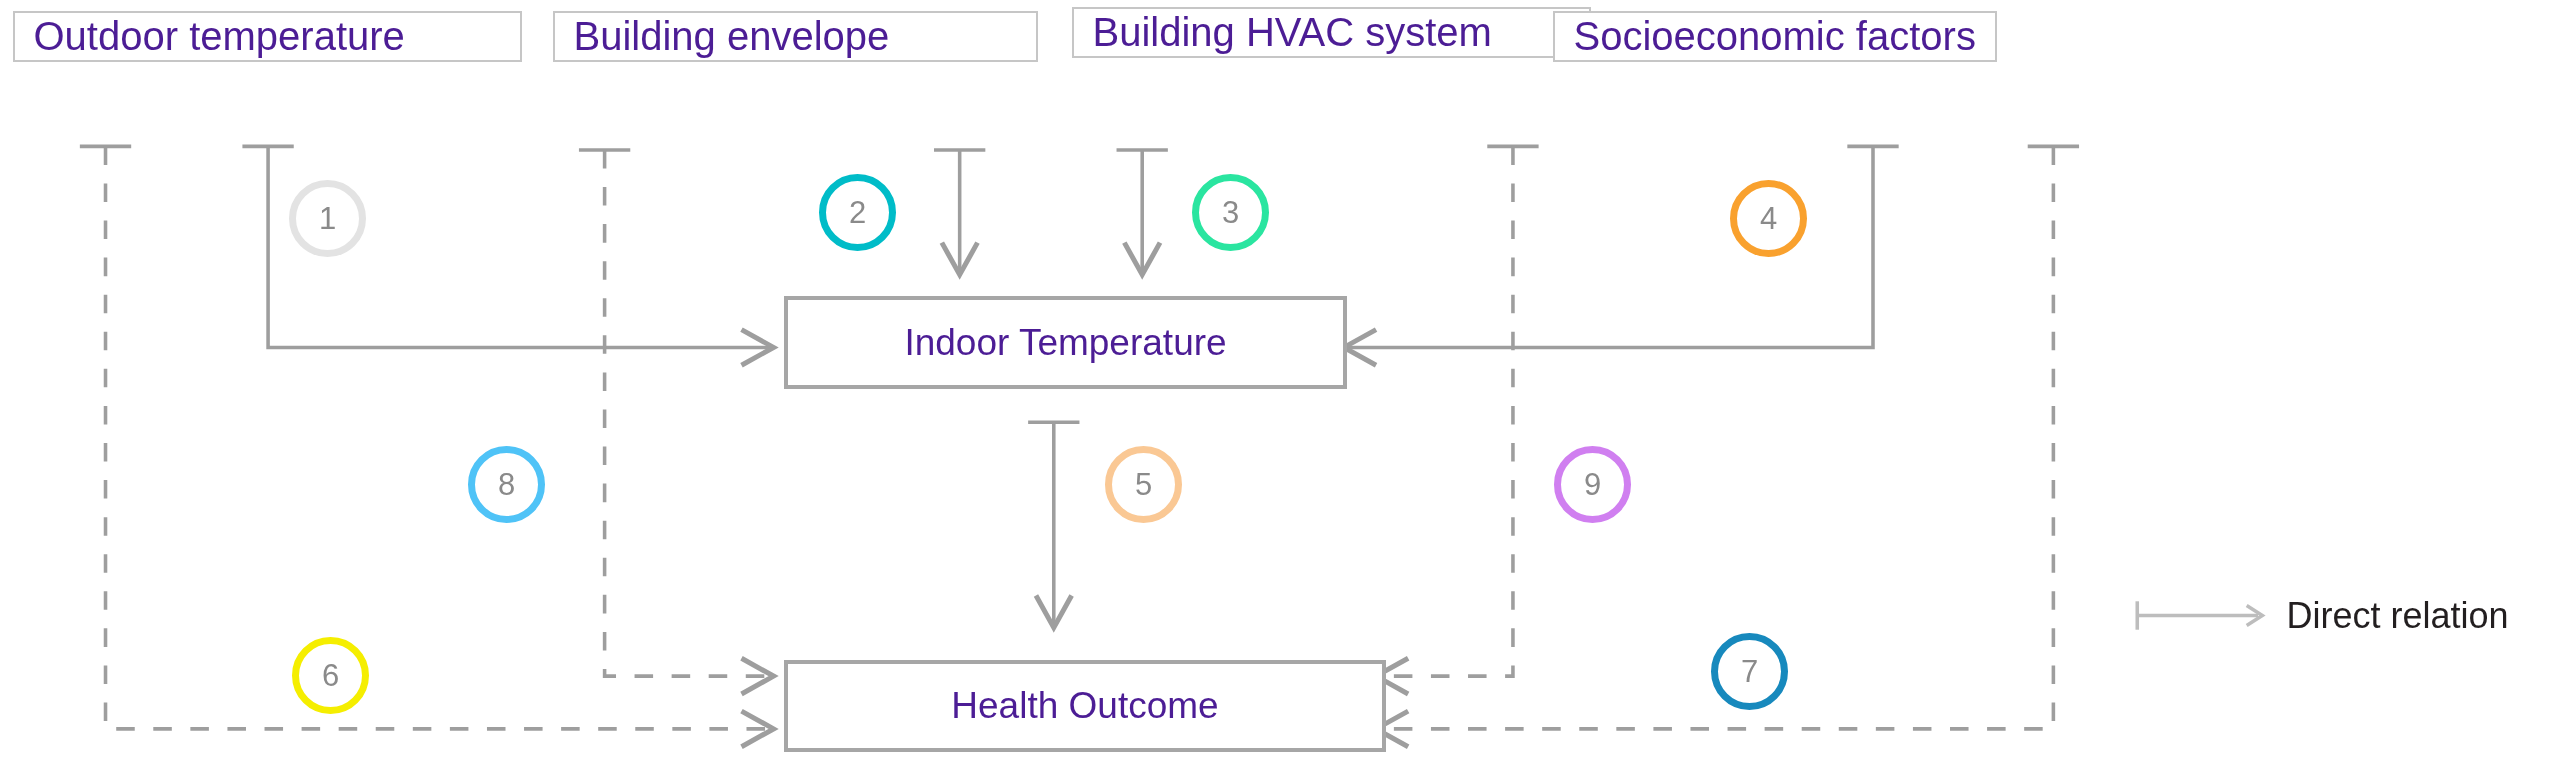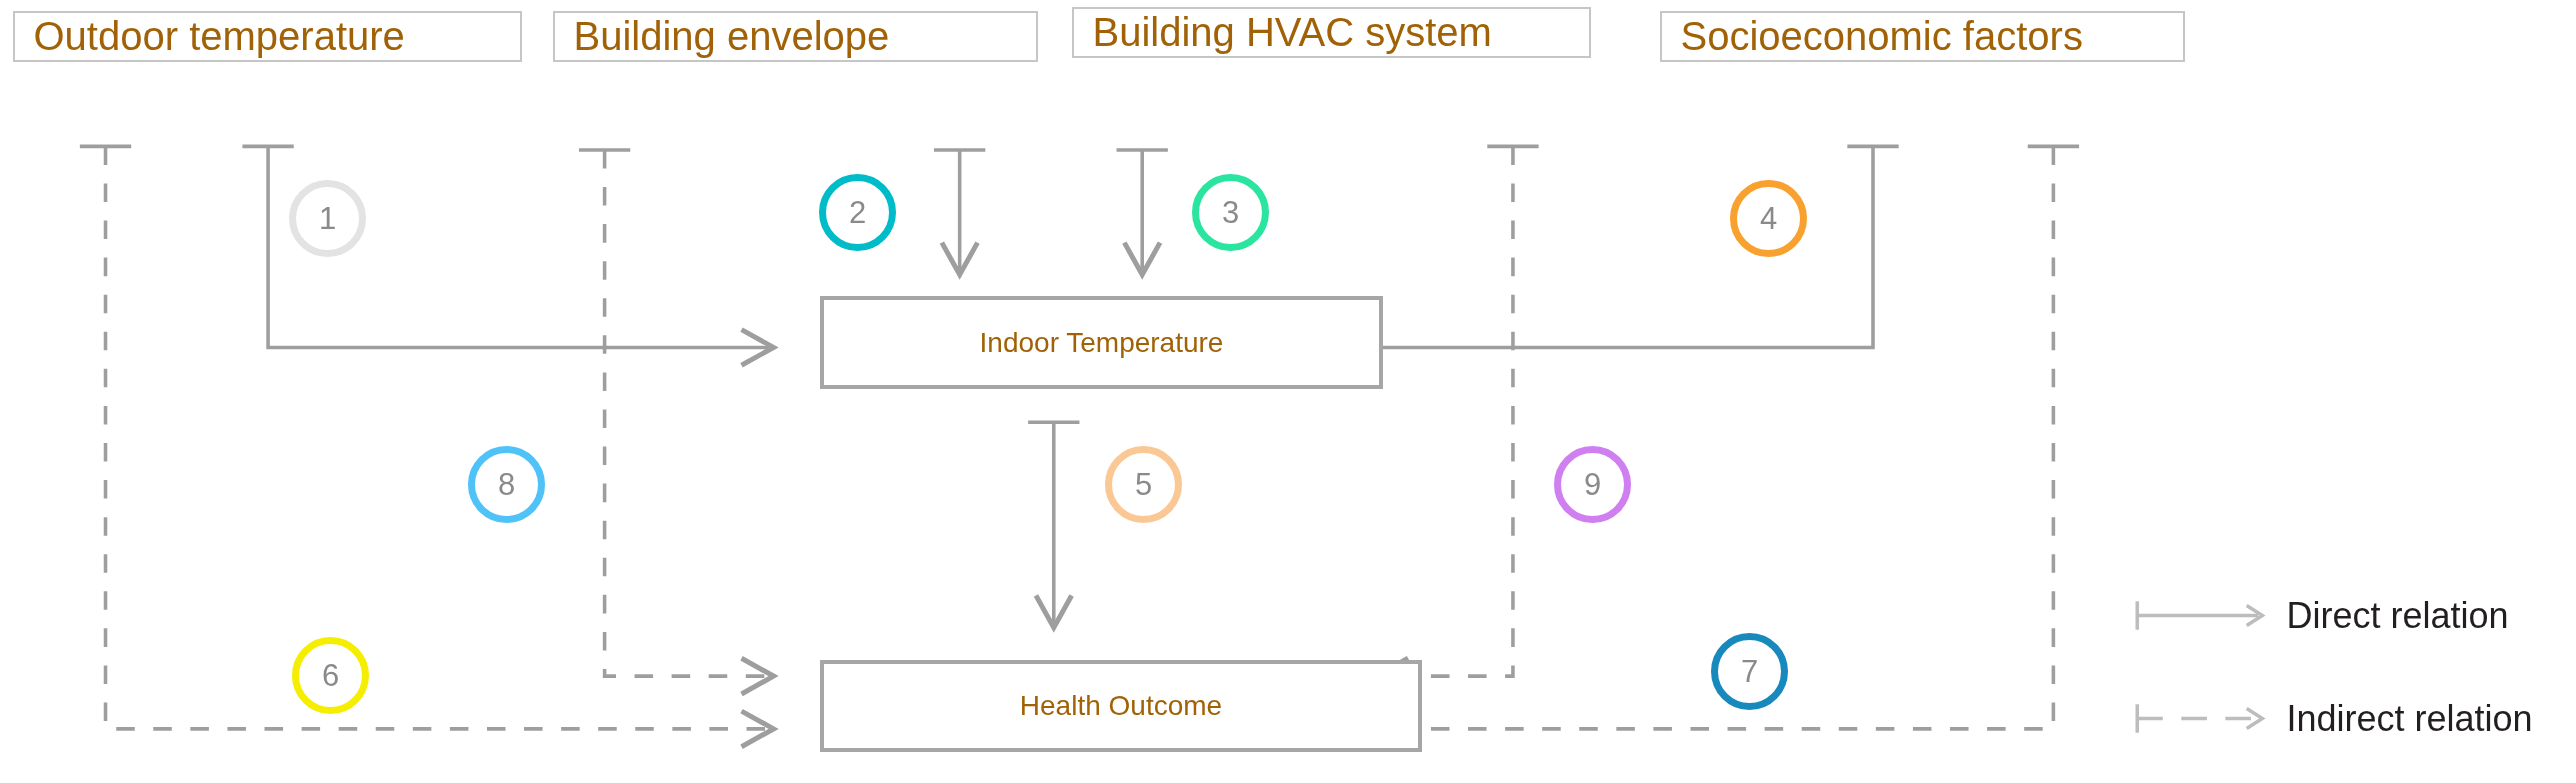--- a/index.html
+++ b/index.html
@@ -17,34 +17,33 @@
     background: #ffffff;
     overflow: hidden;
   }
   
   .node {
     position: absolute;
     box-sizing: border-box;
     background: #ffffff;
     display: flex;
     align-items: center;
-    color: #a16207;
+    color: #4c1d95;
     white-space: nowrap;
   }
   .node-top {
     border: 2.1px solid #c6c6c6;
     justify-content: flex-start;
     padding-left: 18.5px;
     font-size: 40px;
   }
   .node-main {
     border: 4.3px solid #a6a6a6;
     justify-content: center;
-    font-size: 28px;
-    margin-left: 36px;
+    font-size: 37px;
   }
   
   .badge {
     position: absolute;
     box-sizing: border-box;
     border-radius: 50%;
     background: #ffffff;
     display: flex;
     align-items: center;
     justify-content: center;
@@ -145,21 +144,21 @@
   </div>
 
   <div class="node node-top" style="left:553px; top:11.4px; width:485px; height:51px;text-align:center;">
     <span>Building envelope</span>
   </div>
 
   <div class="node node-top" style="left:1072px; top:7px; width:519px; height:51px;">
     <span>Building HVAC system</span>
   </div>
 
-  <div class="node node-top" style="left:1660px; top:11.4px; width:525px; height:51px;">
+  <div class="node node-top" style="left:1553px; top:11.4px; width:444px; height:51px;">
     <span>Socioeconomic factors</span>
   </div>
 
   <div class="node node-main" style="left:784px; top:296px; width:563px; height:93px;">
     <span>Indoor Temperature</span>
   </div>
 
   <div class="node node-main" style="left:784px; top:660px; width:602px; height:92px;">
     <span>Health Outcome</span>
   </div>
@@ -202,23 +201,15 @@
 
   <div class="legend" style="left:2133px; top:579px;margin-top:15px;">
     <svg class="legend-glyph" viewBox="0 0 190 60">
       <line x1="6" y1="10" x2="6" y2="50" stroke="#bdbdbd" stroke-width="5"></line>
       <line x1="6" y1="30" x2="176" y2="30" stroke="#bdbdbd" stroke-width="5"></line>
       <path d="M 160 16 L 182 30 L 160 44" fill="none" stroke="#bdbdbd" stroke-width="5"></path>
     </svg>
     <span class="legend-label">Direct relation</span>
   </div>
 
-  <div class="legend" style="left:2133px; top:697px;">
-    <svg class="legend-glyph" viewBox="0 0 190 60">
-      <line x1="6" y1="10" x2="6" y2="50" stroke="#bdbdbd" stroke-width="5"></line>
-      <line x1="6" y1="30" x2="176" y2="30" stroke="#bdbdbd" stroke-width="5" stroke-dasharray="36 26"></line>
-      <path d="M 160 16 L 182 30 L 160 44" fill="none" stroke="#bdbdbd" stroke-width="5"></path>
-    </svg>
-    <span class="legend-label">Indirect relation</span>
-  </div>
 
 </div>
 
 
 </body></html>

